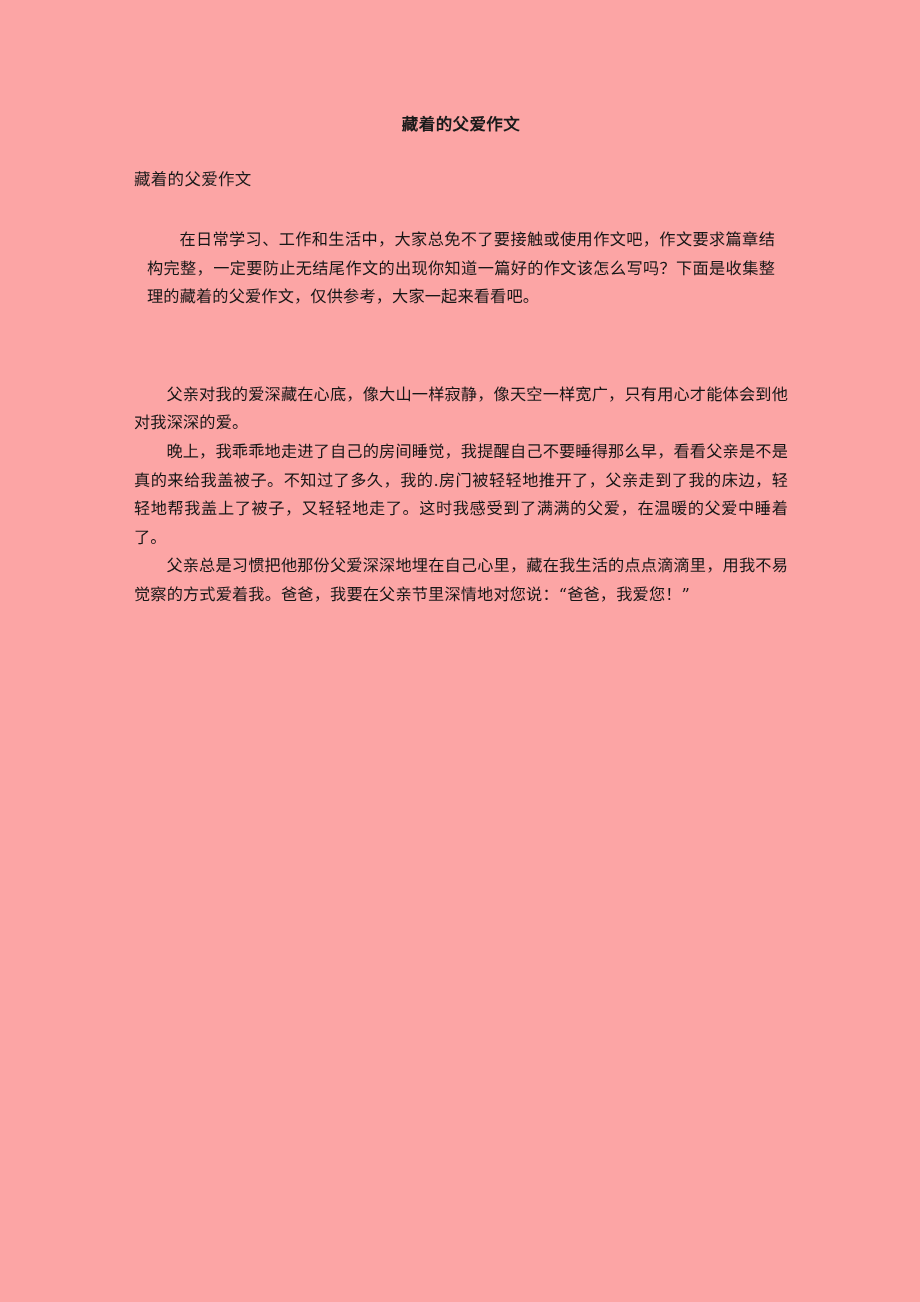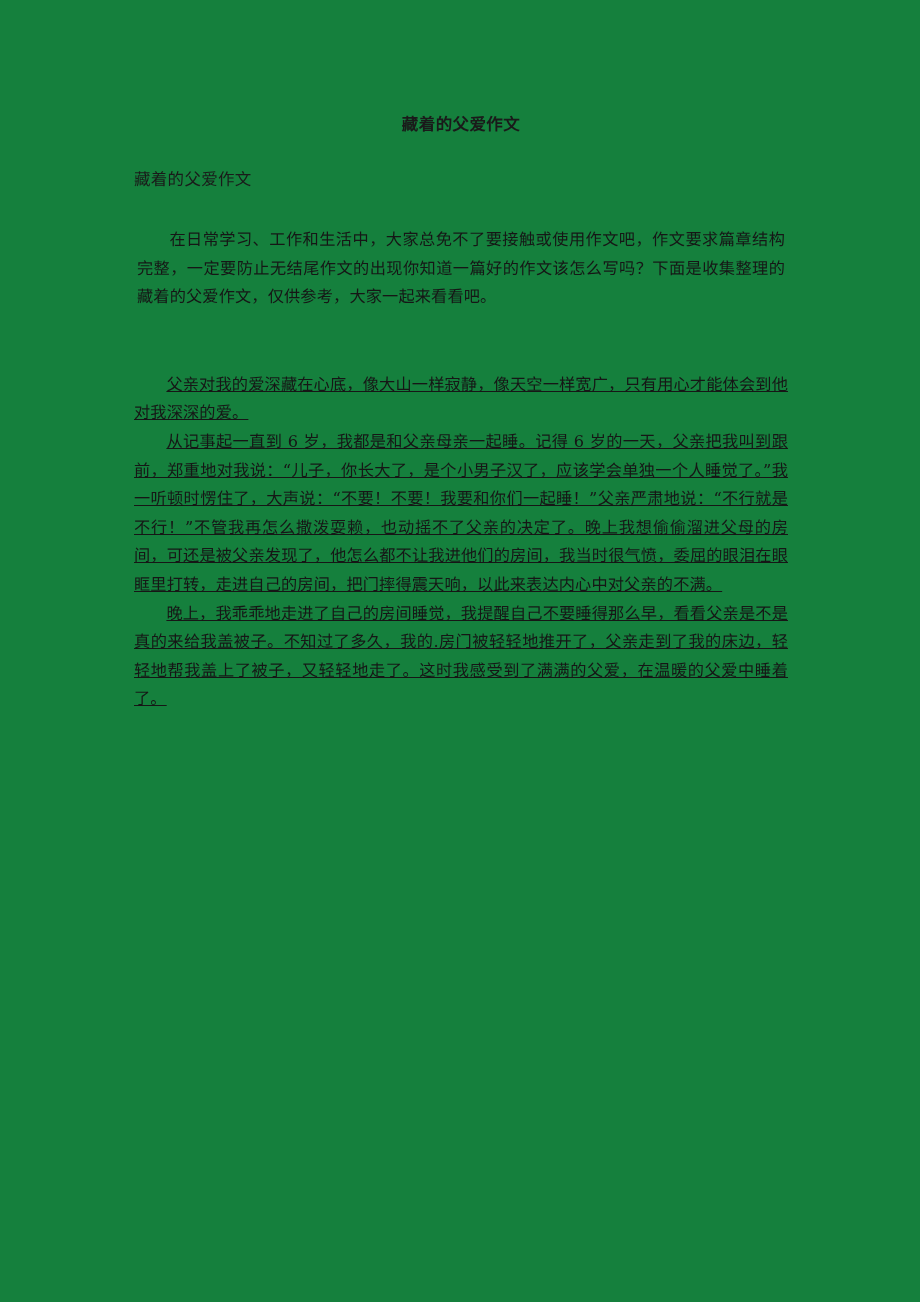--- a/index.html
+++ b/index.html
@@ -9,21 +9,21 @@
     background: #ffffff;
   }
   body {
     font-family: "DejaVu Serif", "Liberation Serif", serif;
     color: #000000;
   }
   .page {
     position: relative;
     width: 920px;
     height: 1302px;
-    background: #15803d;
+    background: #fca5a5;
     overflow: hidden;
     box-sizing: border-box;
   }
   .doc-body {
     position: absolute;
     left: 134px;
     top: 110px;
     width: 654px;
   }
   .doc-title {
@@ -42,42 +42,42 @@
     margin: 0 0 32px 0;
   }
   .para {
     font-size: 16.2px;
     line-height: 28.6px;
     text-align: justify;
     text-justify: inter-ideograph;
     text-indent: 2em;
     letter-spacing: 0.15px;
     color: #161616;
-    margin: 3px;
+    margin: 13px;
   }
   .intro-block { margin-bottom: 0; }
   .spacer-gap { height: 56px; }
-  .body-block .para { margin: 0; text-decoration: underline; }
+  .body-block .para { margin: 0; }
 </style>
 </head>
 <body>
 
 <div class="page">
   <div class="doc-body">
 
     <h1 class="doc-title">藏着的父爱作文</h1>
 
     <p class="subtitle">藏着的父爱作文</p>
 
     <div class="intro-block">
       <p class="para">在日常学习、工作和生活中，大家总免不了要接触或使用作文吧，作文要求篇章结构完整，一定要防止无结尾作文的出现你知道一篇好的作文该怎么写吗？下面是收集整理的藏着的父爱作文，仅供参考，大家一起来看看吧。</p>
     </div>
 
     <div class="spacer-gap"></div>
 
     <div class="body-block">
       <p class="para">父亲对我的爱深藏在心底，像大山一样寂静，像天空一样宽广，只有用心才能体会到他对我深深的爱。</p>
-      <p class="para">从记事起一直到 6 岁，我都是和父亲母亲一起睡。记得 6 岁的一天，父亲把我叫到跟前，郑重地对我说：“儿子，你长大了，是个小男子汉了，应该学会单独一个人睡觉了。”我一听顿时愣住了，大声说：“不要！不要！我要和你们一起睡！”父亲严肃地说：“不行就是不行！”不管我再怎么撒泼耍赖，也动摇不了父亲的决定了。晚上我想偷偷溜进父母的房间，可还是被父亲发现了，他怎么都不让我进他们的房间，我当时很气愤，委屈的眼泪在眼眶里打转，走进自己的房间，把门摔得震天响，以此来表达内心中对父亲的不满。</p>
       <p class="para">晚上，我乖乖地走进了自己的房间睡觉，我提醒自己不要睡得那么早，看看父亲是不是真的来给我盖被子。不知过了多久，我的.房门被轻轻地推开了，父亲走到了我的床边，轻轻地帮我盖上了被子，又轻轻地走了。这时我感受到了满满的父爱，在温暖的父爱中睡着了。</p>
+      <p class="para">父亲总是习惯把他那份父爱深深地埋在自己心里，藏在我生活的点点滴滴里，用我不易觉察的方式爱着我。爸爸，我要在父亲节里深情地对您说：“爸爸，我爱您！”</p>
     </div>
 
   </div>
 </div>
 
 </body></html>

